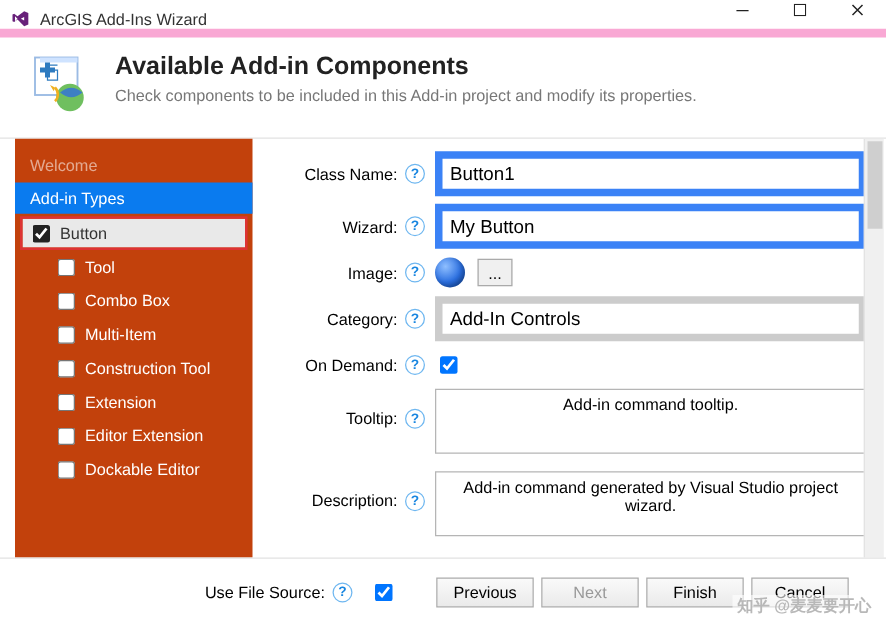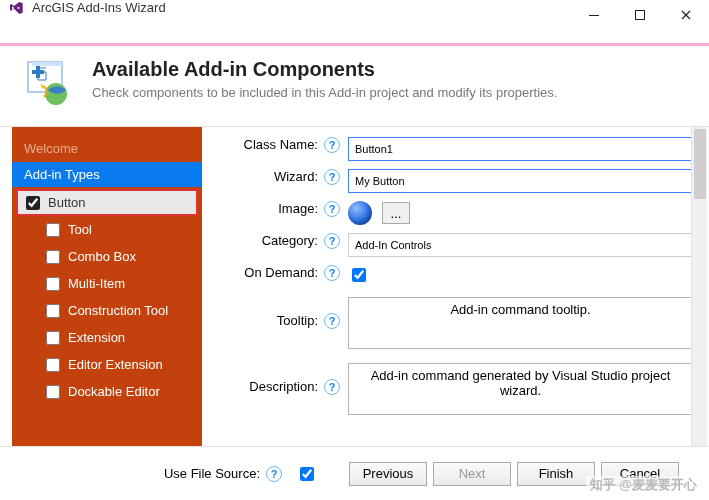--- a/index.html
+++ b/index.html
@@ -1,40 +1,40 @@
 <!DOCTYPE html>
 <html><head>
 <meta charset="utf-8">
 <style>
   * { box-sizing: border-box; font-family: "Segoe UI", Tahoma, sans-serif; font-size: 13px; }
   body { margin:0; width:709px; height:500px; background:#fff; overflow:hidden; position:relative;}
-  .titlebar { height:46px; display:flex; align-items:flex-start; padding:0 0 0 8px; border-bottom:3px solid #f9a8d4;}
+  .titlebar { height:30px; display:flex; align-items:flex-end; padding:0 0 0 8px; border-bottom:7px solid #f9a8d4;}
   .vs-ico { width:16px; height:16px; margin-right:8px; }
   .title { flex:1; color:#333; }
   .winbtns { display:flex; }
   .winbtn { width:46px; height:30px; display:flex; align-items:center; justify-content:center; color:#222; }
   .header { display:flex; padding:12px 18px 16px 22px; border-bottom:1px solid #e2e2e2; align-items:flex-start;}
   .header-ico { width:52px; height:52px; margin-right:18px; position:relative;}
   .header-title { font-size:20px; font-weight:600; color:#222; margin:0 0 4px 0;}
   .header-sub { color:#777; font-size:13px;}
   .content { display:flex; height:345px; padding:0 0 0 12px;}
   .side { width:190px; background:#c2410c; color:#fff; padding:10px 0 0 0; }
   .side-tab { color:#fff; opacity:.55; padding:4px 12px 6px; font-size:13px;}
   .side-hdr { background:#0a7bef; color:#fff; padding:5px 12px; font-weight:400;}
   .side-list { padding:2px 0;}
   .side-item { display:flex; align-items:center; padding:3px 6px 3px 12px; color:#fff; gap:8px; height:27px;margin-left:22px;}
   .side-item input { width:14px; height:14px; margin:0;}
   .side-item.highlighted { border:2px solid #d33; background:linear-gradient(#e9e9e9,#e9e9e9); color:#333; margin:0 4px; padding:2px 8px;}
   .side-item.highlighted .chk { accent-color:#222;}
   .form { flex:1; padding:10px 16px 0 22px; overflow:auto; position:relative;}
-  .row { display:flex; align-items:flex-start; margin-bottom:6px; min-height:26px;}
+  .row { display:flex; align-items:center; margin-bottom:6px; min-height:26px;}
   .row.tall{ align-items:flex-start; min-height:60px;}
   .lab { width:100px; text-align:right; color:#000; padding-right:6px;}
   .help { width:16px; height:16px; border:1px solid #6fb7f0; border-radius:50%; display:flex; align-items:center; justify-content:center; color:#1785e0; font-size:11px; margin-right:8px; font-weight:700; flex:none;}
-  .txt { flex:1; height:24px; padding:2px 6px; border:1px solid #3b82f6; font-size:11px;}
+  .txt { flex:1; height:36px; padding:2px 6px; border:6px solid #3b82f6; font-size:15px;}
   .txt.ro { background:#fff; border-color:#ccc;}
   .ta { flex:1; min-height:52px; padding:4px 6px; border:1px solid #b5b5b5; resize:none; font-family:inherit; font-size:13px;text-align:center;}
   .img-well { display:flex; align-items:center; gap:10px;}
   .imgprev { width:24px; height:24px; border-radius:50%; background:radial-gradient(circle at 35% 30%, #8fbfff 0%, #2b6fe0 55%, #114aa8 100%); box-shadow:inset -2px -2px 4px rgba(0,0,0,.25);}
   .btn-sm { height:22px; min-width:28px; padding:0 6px; border:1px solid #aaa; background:#f0f0f0; display:flex; align-items:center; justify-content:center;}
   .chk-inline { width:14px; height:14px;}
   .form-scroll { position:absolute; right:2px; top:0; width:16px; height:100%; background:#f0f0f0; border-left:1px solid #e3e3e3;}
   .form-scroll .thumb{ position:absolute; top:2px; left:2px; width:12px; height:70px; background:#cfcfcf; }
   .footer { position:absolute; left:0; right:0; bottom:0; height:54px; border-top:1px solid #e2e2e2; background:#fff; display:flex; align-items:center; justify-content:flex-end; padding:0 30px;}
   .ufs { display:flex; align-items:center; gap:6px; margin-right:26px;}

